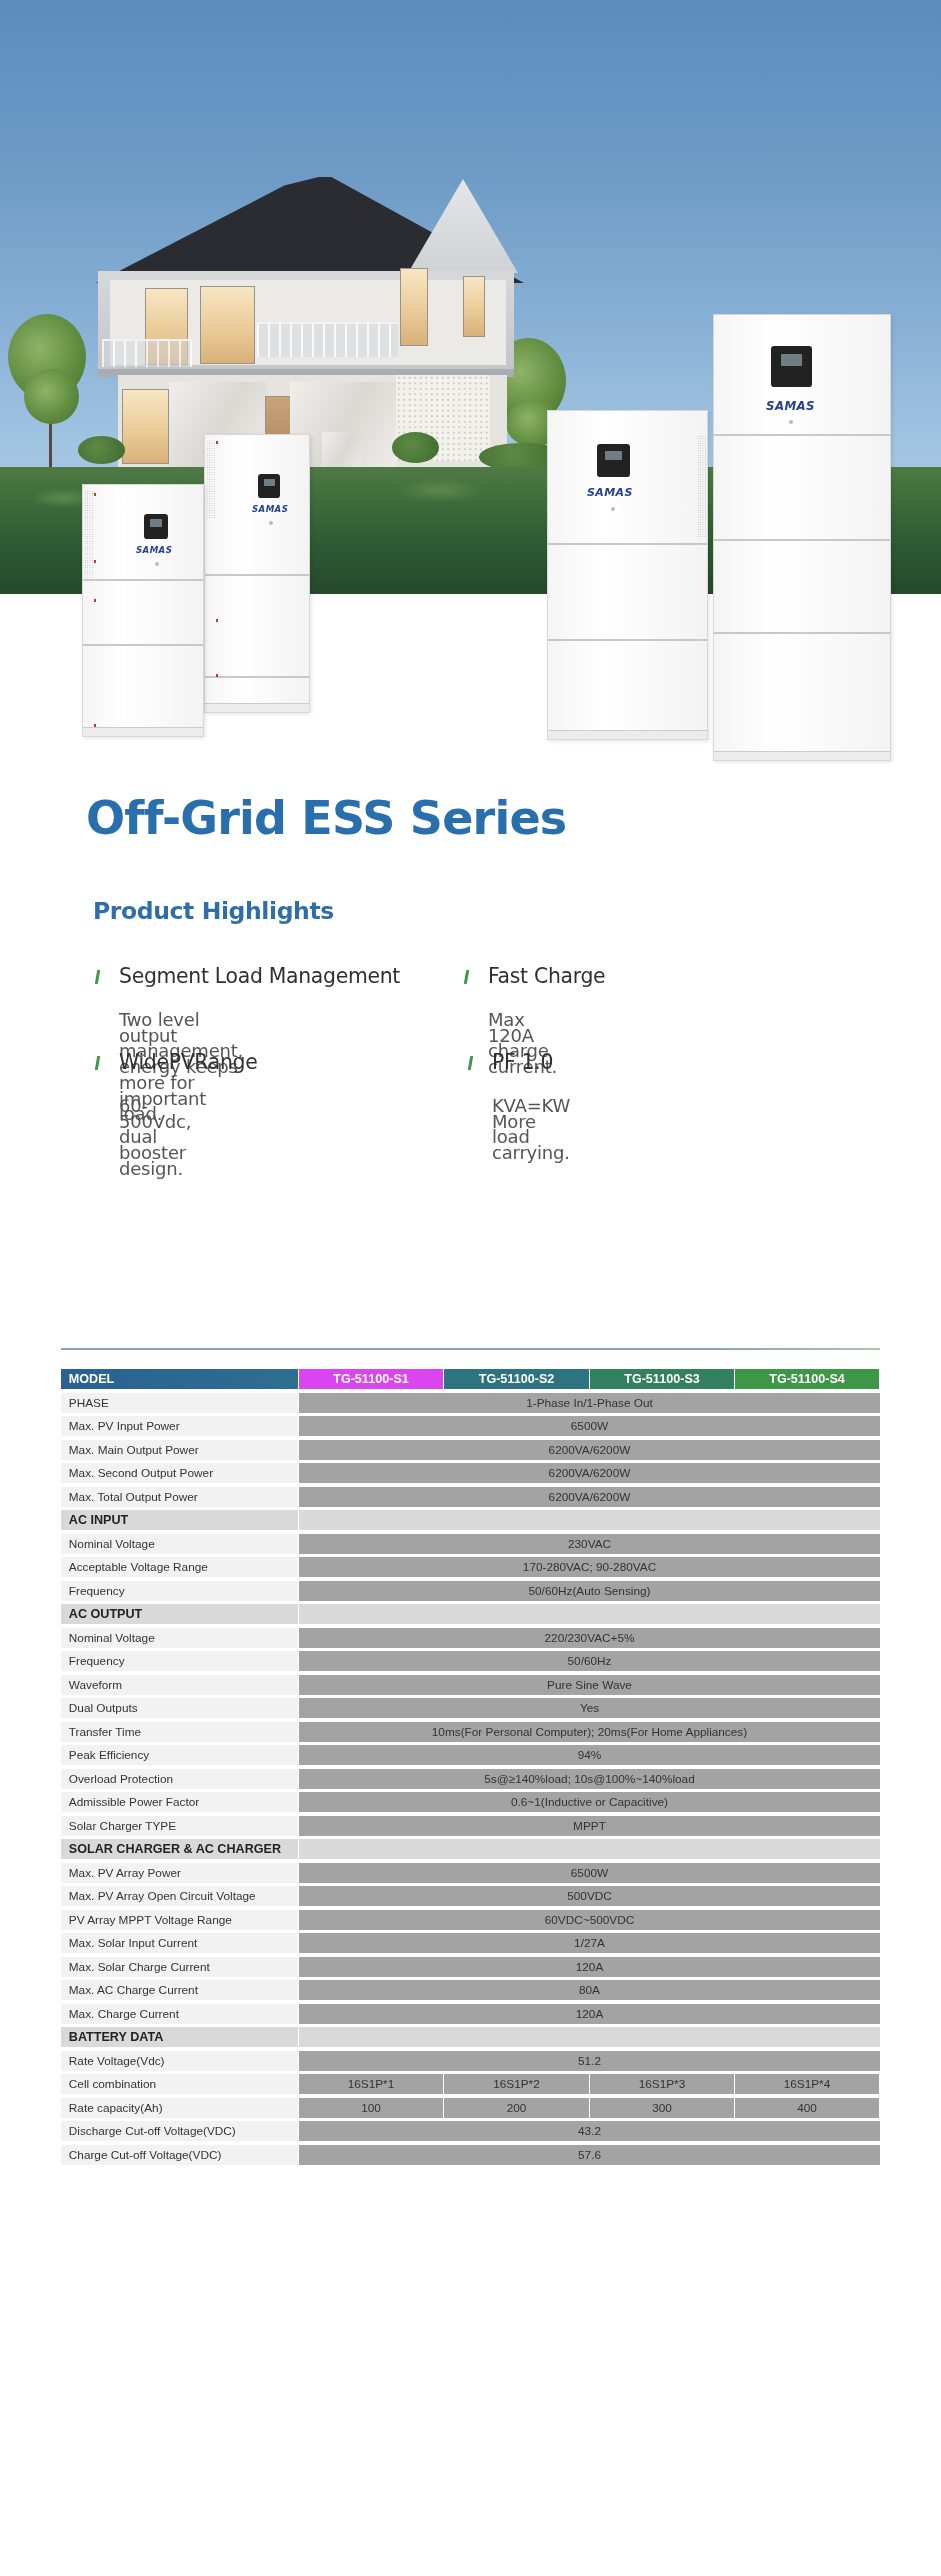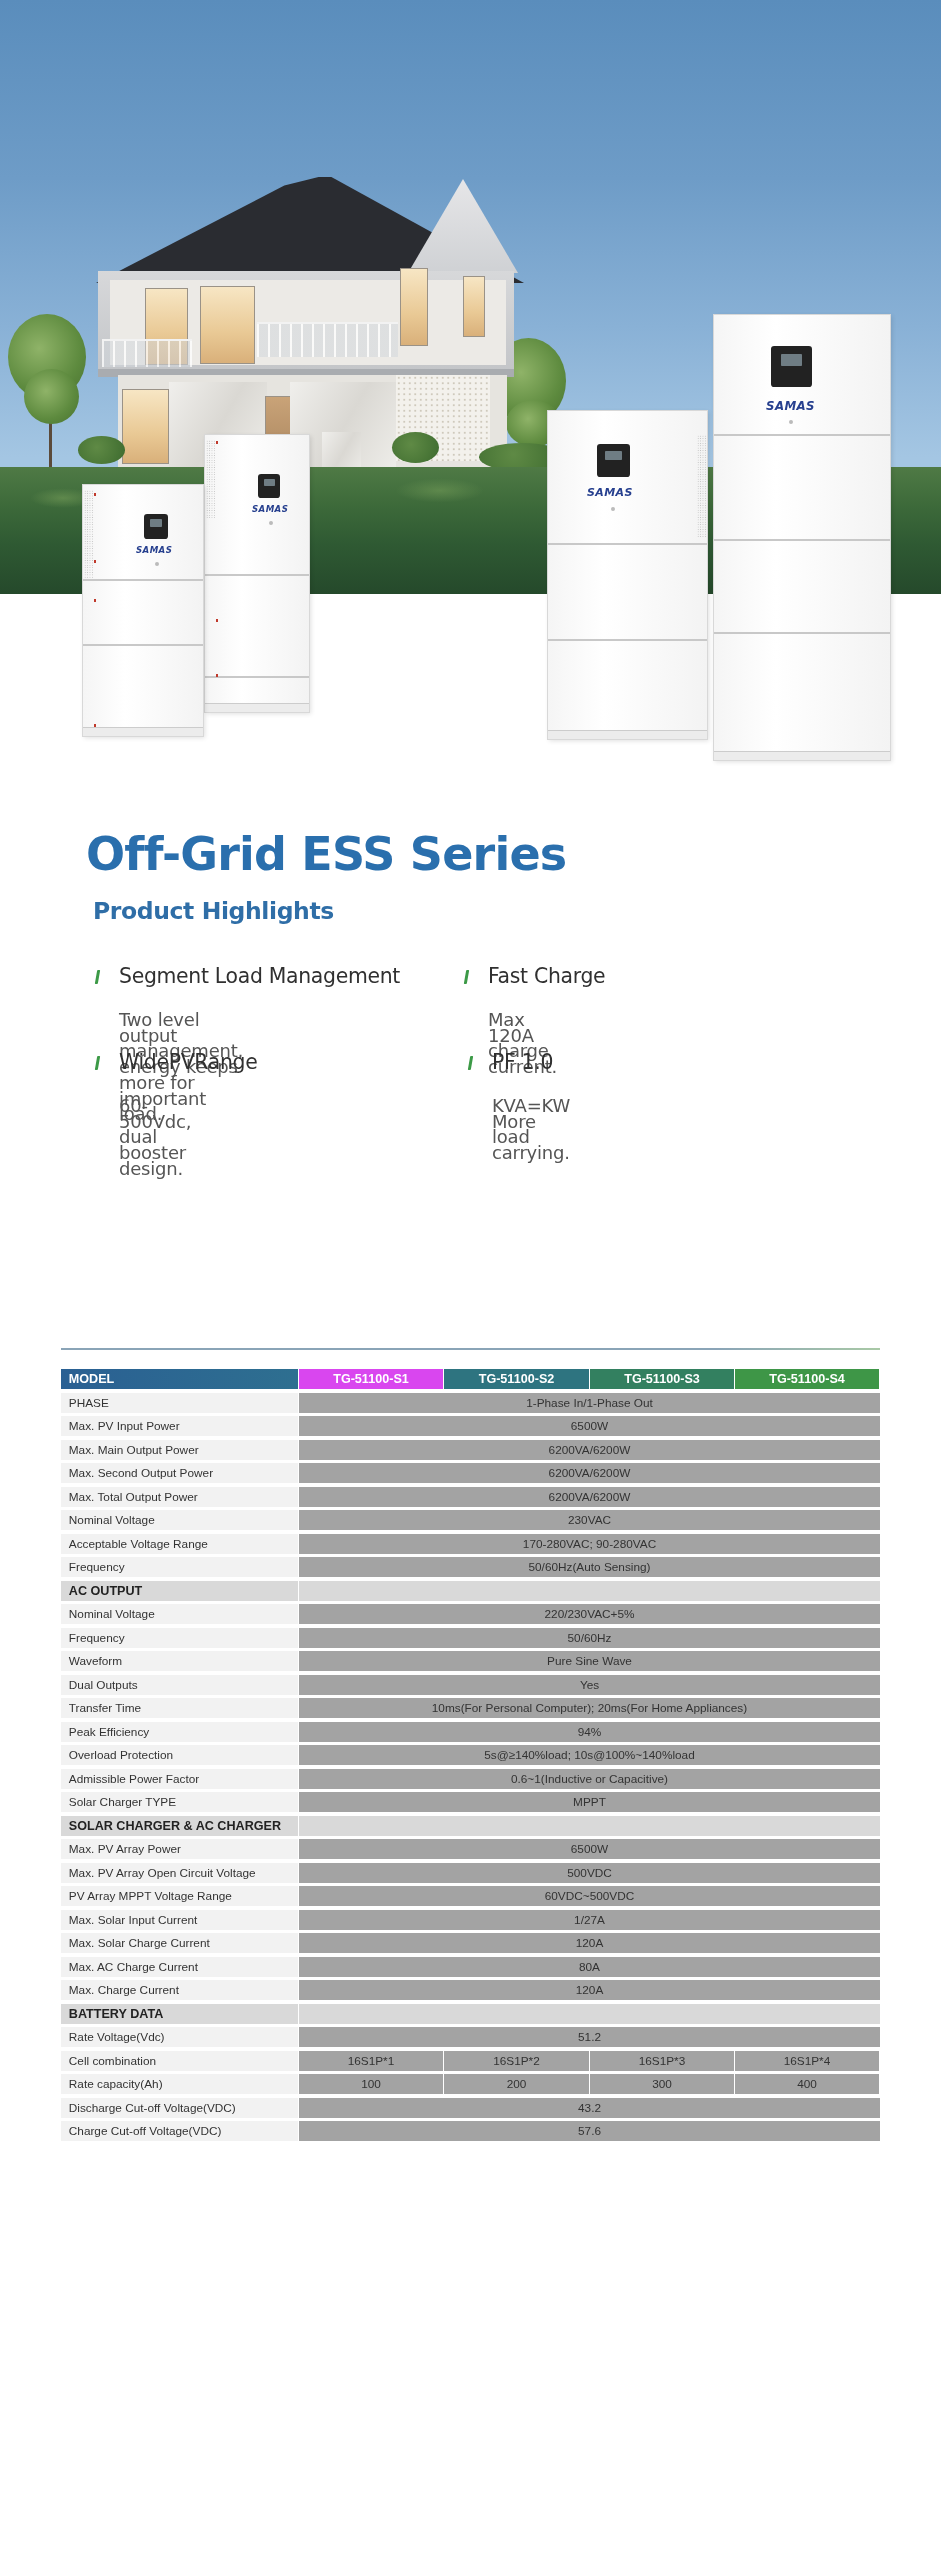--- a/index.html
+++ b/index.html
@@ -61,21 +61,21 @@
   .screen { position: absolute; background: #222; border-radius: 3.1px; }
   .screen::after { content: ""; position: absolute; left: 25%; top: 20%; width: 50%; height: 30%; background: #6f7d84; border-radius: 0.8px; }
   .logo-text { position: absolute; font-family: "DejaVu Sans", sans-serif; font-weight: bold; font-style: italic; color: #27408f; letter-spacing: 0.4px; white-space: nowrap; }
   .knob { position: absolute; width: 3.9px; height: 3.9px; border-radius: 50%; background: #bbb; }
   .redpin { position: absolute; width: 2.4px; height: 3.1px; background: #c0392b; }
   .unit .plinth { position: absolute; left: 0; right: 0; bottom: 0; height: 9.4px; background: #ececec; border-top: 0.8px solid #ccc; }
 
   
   .page-title {
     position: absolute; left: 86px; top: 791px;
-    font-family: "DejaVu Sans", sans-serif; font-size: 46px; color: #2a6fad; letter-spacing: -0.8px; margin-top: 36px;
+    font-family: "DejaVu Sans", sans-serif; font-size: 46px; color: #2a6fad; letter-spacing: -0.8px;
   }
   .section-title {
     position: absolute; left: 93px; top: 897px;
     font-family: "DejaVu Sans", sans-serif; font-size: 23.5px; color: #2f6ea7; letter-spacing: -0.4px;
   }
   .hl { position: absolute; }
   .hl .bar { position: absolute; left: 0; top: 6.3px; width: 3.1px; height: 14px; background: #3c9a47; transform: skewX(-10deg); border-radius: 0.8px; }
   .hl .h { position: absolute; left: 23px; top: 0; font-family: "DejaVu Sans", sans-serif; font-size: 20.4px; color: #303030; white-space: nowrap; letter-spacing: -0.3px; }
   .hl .d { position: absolute; left: 23px; top: 48px; font-family: "DejaVu Sans", sans-serif; font-size: 18px; color: #555; line-height: 15.7px; white-space: pre-line; letter-spacing: -0.2px; }
 
@@ -227,20 +227,24 @@
       <div class="cell val" style="left:238px;width:581px;">6200VA/6200W</div>
     </div>
     <div class="row">
       <div class="cell lbl">Max. Second Output Power</div>
       <div class="cell val" style="left:238px;width:581px;">6200VA/6200W</div>
     </div>
     <div class="row">
       <div class="cell lbl">Max. Total Output Power</div>
       <div class="cell val" style="left:238px;width:581px;">6200VA/6200W</div>
     </div>
+    <div class="row sec">
+      <div class="cell lbl">AC INPUT</div>
+      <div class="cell val" style="left:238px;width:581px;"></div>
+    </div>
     <div class="row">
       <div class="cell lbl">Nominal Voltage</div>
       <div class="cell val" style="left:238px;width:581px;">230VAC</div>
     </div>
     <div class="row">
       <div class="cell lbl">Acceptable Voltage Range</div>
       <div class="cell val" style="left:238px;width:581px;">170-280VAC; 90-280VAC</div>
     </div>
     <div class="row">
       <div class="cell lbl">Frequency</div>

